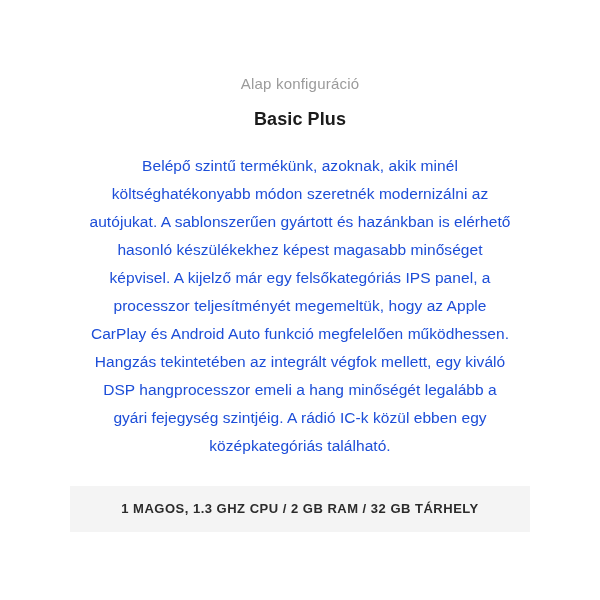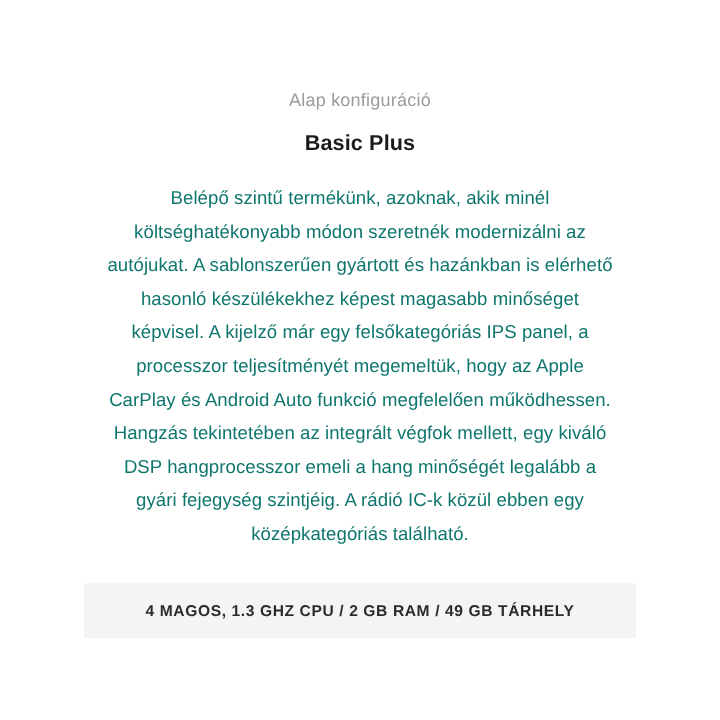--- a/index.html
+++ b/index.html
@@ -41,21 +41,21 @@
     color: #1b1b1b;
     font-weight: bold;
     letter-spacing: 0.1px;
     text-align: center;
     margin: 0 0 20px 0;
   }
 
   .description {
     font-size: 15.5px;
     line-height: 28px;
-    color: #0f766e;
+    color: #1d4ed8;
     font-weight: 400;
     text-align: center;
     margin: 0;
     max-width: 430px;
     letter-spacing: 0.05px;
   }
 
   .spec-bar {
     box-sizing: border-box;
     margin-top: 26px;
@@ -81,16 +81,16 @@
 
 <div class="product-card">
 
   <div class="eyebrow">Alap konfiguráció</div>
 
   <h1 class="title">Basic Plus</h1>
 
   <p class="description">Belépő szintű termékünk, azoknak, akik minél költséghatékonyabb módon szeretnék modernizálni az autójukat. A sablonszerűen gyártott és hazánkban is elérhető hasonló készülékekhez képest magasabb minőséget képvisel. A kijelző már egy felsőkategóriás IPS panel, a processzor teljesítményét megemeltük, hogy az Apple CarPlay és Android Auto funkció megfelelően működhessen. Hangzás tekintetében az integrált végfok mellett, egy kiváló DSP hangprocesszor emeli a hang minőségét legalább a gyári fejegység szintjéig. A rádió IC-k közül ebben egy középkategóriás található.</p>
 
   <div class="spec-bar">
-    <span class="spec-bar-text">4 MAGOS, 1.3 GHZ CPU / 2 GB RAM / 49 GB TÁRHELY</span>
+    <span class="spec-bar-text">1 MAGOS, 1.3 GHZ CPU / 2 GB RAM / 32 GB TÁRHELY</span>
   </div>
 
 </div>
 
 </body></html>

